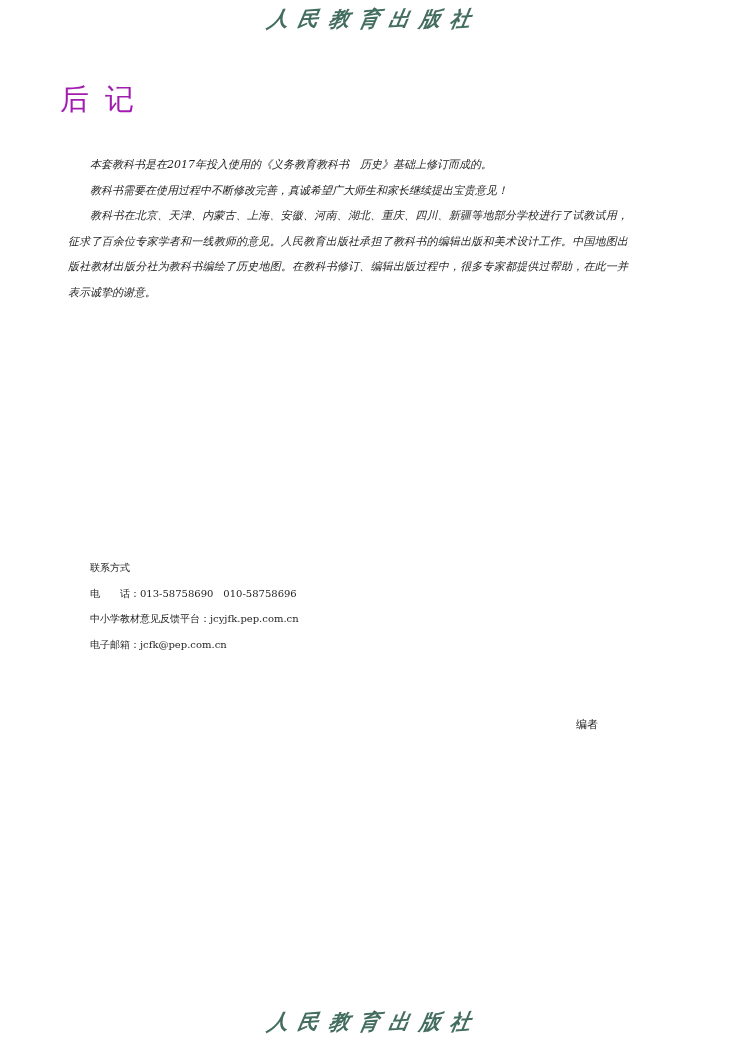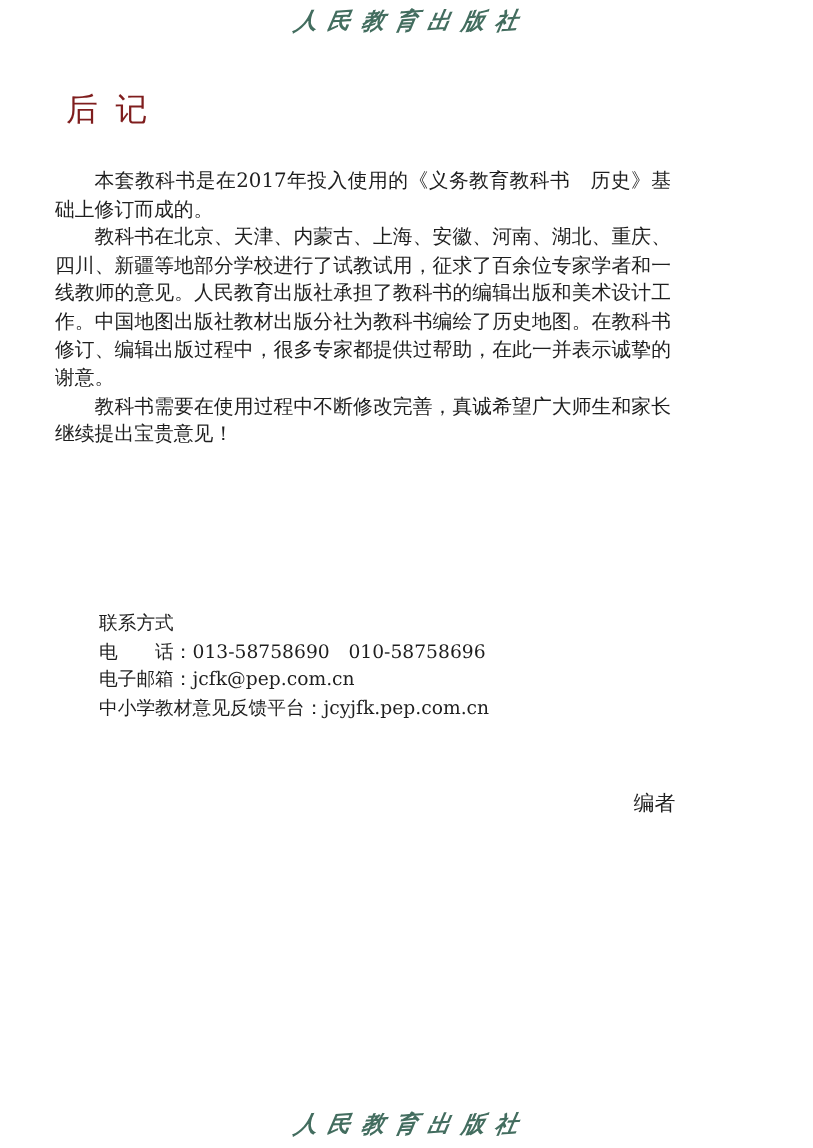--- a/index.html
+++ b/index.html
@@ -37,78 +37,79 @@
       font-weight: bold;
       opacity: 0.9;
     }
     .title {
       position: absolute;
       left: 60px;
       top: 80px;
       font-size: 29px;
       letter-spacing: 16px;
       font-family: "DejaVu Sans", "Liberation Sans", sans-serif;
-      color: #7f1d1d;
+      color: #a21caf;
       margin: 0;
       font-weight: normal;
     }
     .content {
       position: absolute;
-      left: 50px;
+      left: 68px;
       top: 152px;
       width: 560px;
-      font-size: 18px;
+      font-size: 11px;
       line-height: 25.6px;
       text-align: justify;
+      font-style: italic;
     }
     .content p {
       margin: 0;
       text-indent: 2em;
     }
     .contact {
       position: absolute;
       left: 90px;
       top: 555px;
-      font-size: 17px;
+      font-size: 10px;
       line-height: 25.6px;
     }
     .contact div { white-space: pre; }
     .signature {
       position: absolute;
       left: 576px;
       top: 717px;
-      font-size: 19px;
+      font-size: 11px;
     }
   </style>
 </head>
 <body>
 
 <div class="logo top">
   <span>人</span>
   <span>民</span>
   <span>教</span>
   <span>育</span>
   <span>出</span>
   <span>版</span>
   <span>社</span>
 </div>
 
 <h1 class="title">后记</h1>
 
 <div class="content">
   <p>本套教科书是在2017年投入使用的《义务教育教科书　历史》基础上修订而成的。</p>
+  <p>教科书需要在使用过程中不断修改完善，真诚希望广大师生和家长继续提出宝贵意见！</p>
   <p>教科书在北京、天津、内蒙古、上海、安徽、河南、湖北、重庆、四川、新疆等地部分学校进行了试教试用，征求了百余位专家学者和一线教师的意见。人民教育出版社承担了教科书的编辑出版和美术设计工作。中国地图出版社教材出版分社为教科书编绘了历史地图。在教科书修订、编辑出版过程中，很多专家都提供过帮助，在此一并表示诚挚的谢意。</p>
-  <p>教科书需要在使用过程中不断修改完善，真诚希望广大师生和家长继续提出宝贵意见！</p>
 </div>
 
 <div class="contact">
   <div>联系方式</div>
   <div>电　　话：013-58758690　010-58758696</div>
+  <div>中小学教材意见反馈平台：jcyjfk.pep.com.cn</div>
   <div>电子邮箱：jcfk@pep.com.cn</div>
-  <div>中小学教材意见反馈平台：jcyjfk.pep.com.cn</div>
 </div>
 
 <div class="signature">编者</div>
 
 <div class="logo bottom">
   <span>人</span>
   <span>民</span>
   <span>教</span>
   <span>育</span>
   <span>出</span>

